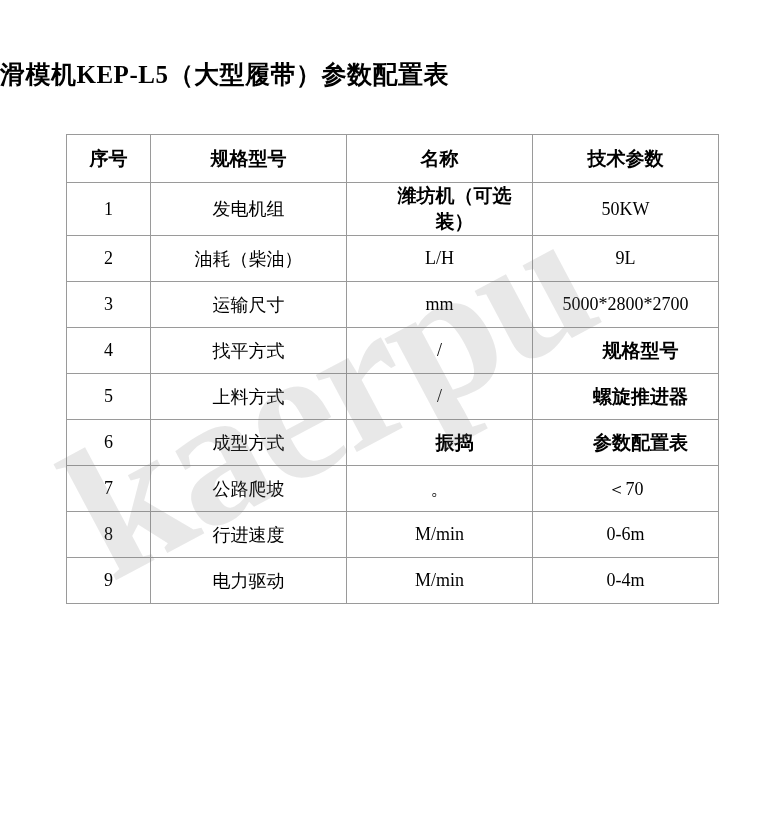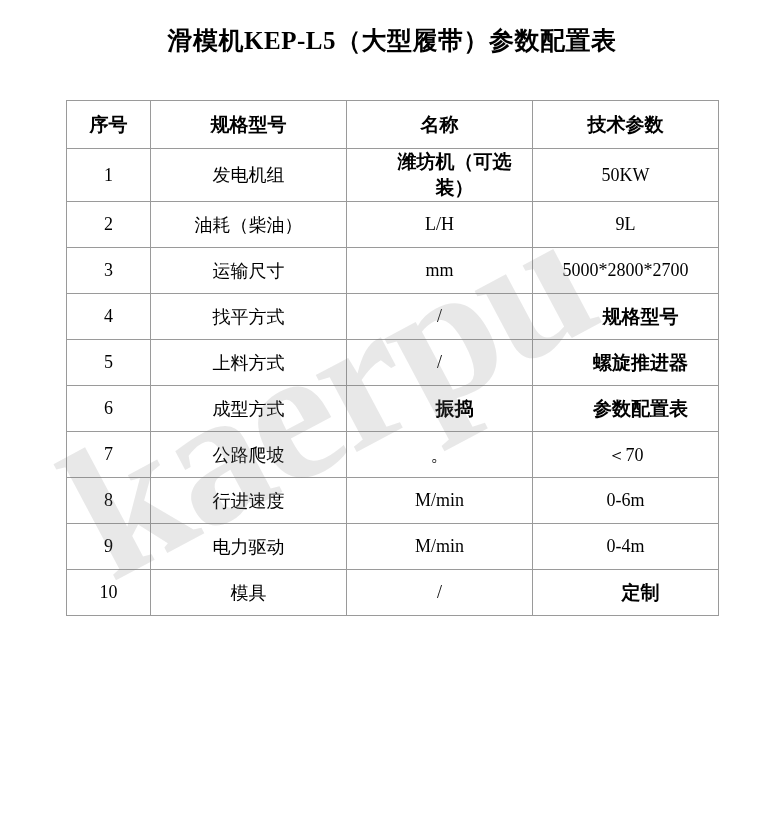--- a/index.html
+++ b/index.html
@@ -15,26 +15,26 @@
     position: relative;
     overflow: hidden;
   }
   .page {
     position: relative;
     width: 784px;
     height: 840px;
     box-sizing: border-box;
   }
   .doc-title {
-    text-align: center;
+    text-align: left;
     font-size: 25px;
     font-weight: bold;
     letter-spacing: 0.5px;
     margin: 0;
-    padding-top: 24px;
+    padding-top: 58px;
     padding-bottom: 0;
     font-family: "Liberation Serif", "DejaVu Serif", serif;
     position: relative;
     z-index: 3;
   }
   .table-wrap {
     position: relative;
     z-index: 3;
     margin: 43px auto 0 auto;
     width: 652px;
@@ -167,26 +167,20 @@
           <td class="model">行进速度</td>
           <td class="name">M/min</td>
           <td class="param">0-6m</td>
         </tr>
         <tr>
           <td class="idx">9</td>
           <td class="model">电力驱动</td>
           <td class="name">M/min</td>
           <td class="param">0-4m</td>
         </tr>
-        <tr>
-          <td class="idx">10</td>
-          <td class="model">模具</td>
-          <td class="name">/</td>
-          <td class="param bold">定制</td>
-        </tr>
       </tbody>
     </table>
   </div>
 
   <div class="watermark">
     <div class="watermark-text">kaerpu</div>
   </div>
 
 </div>
 

